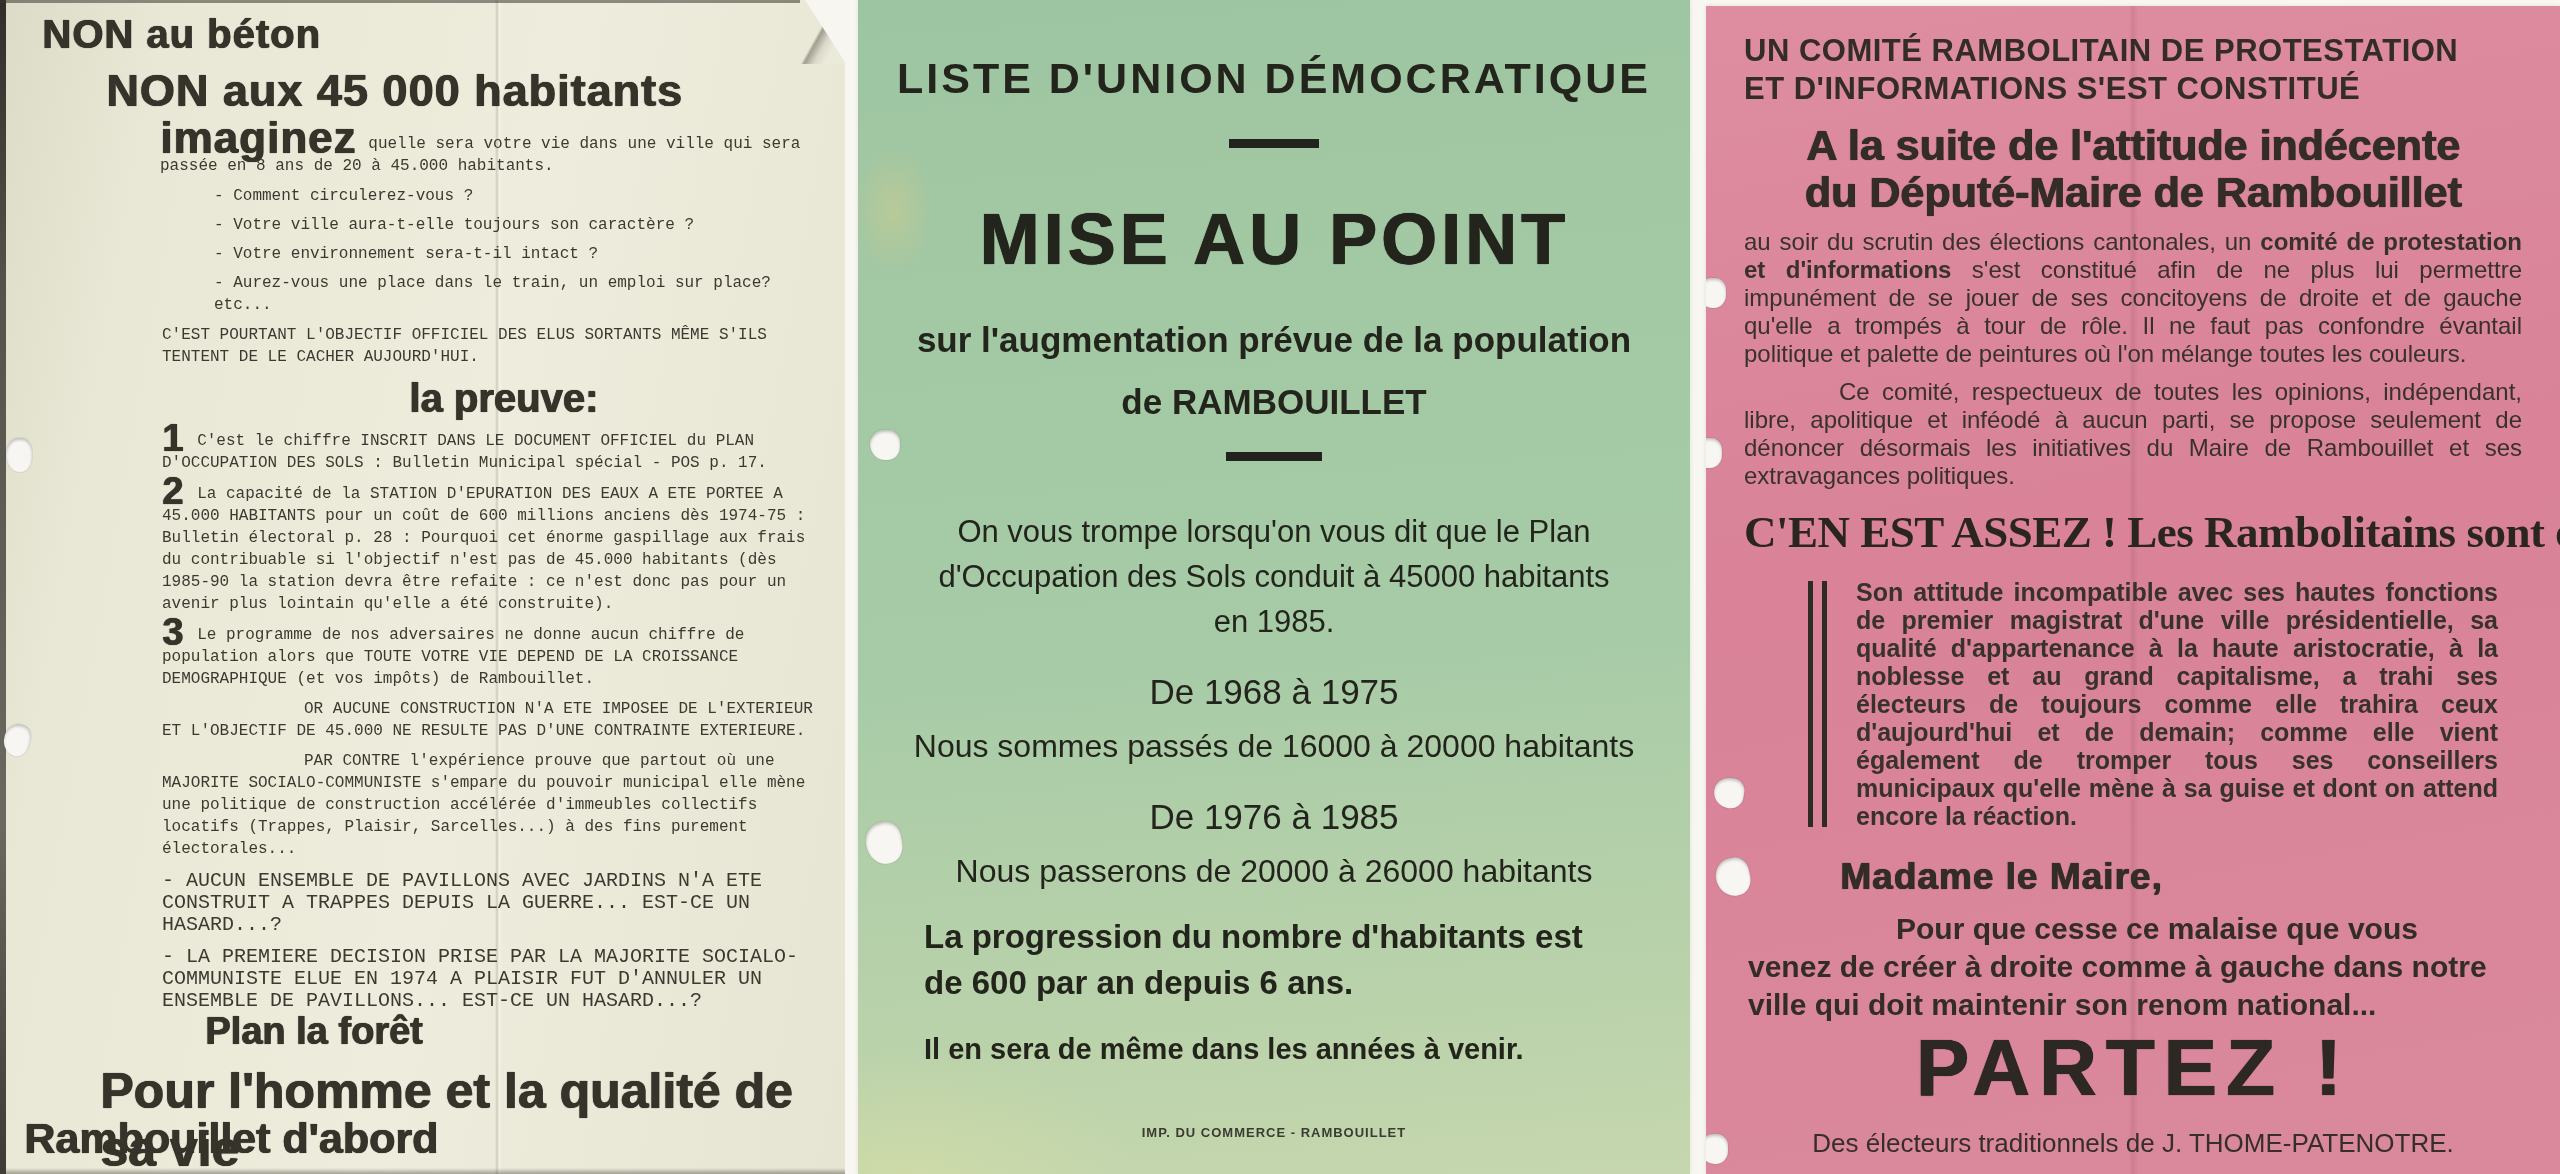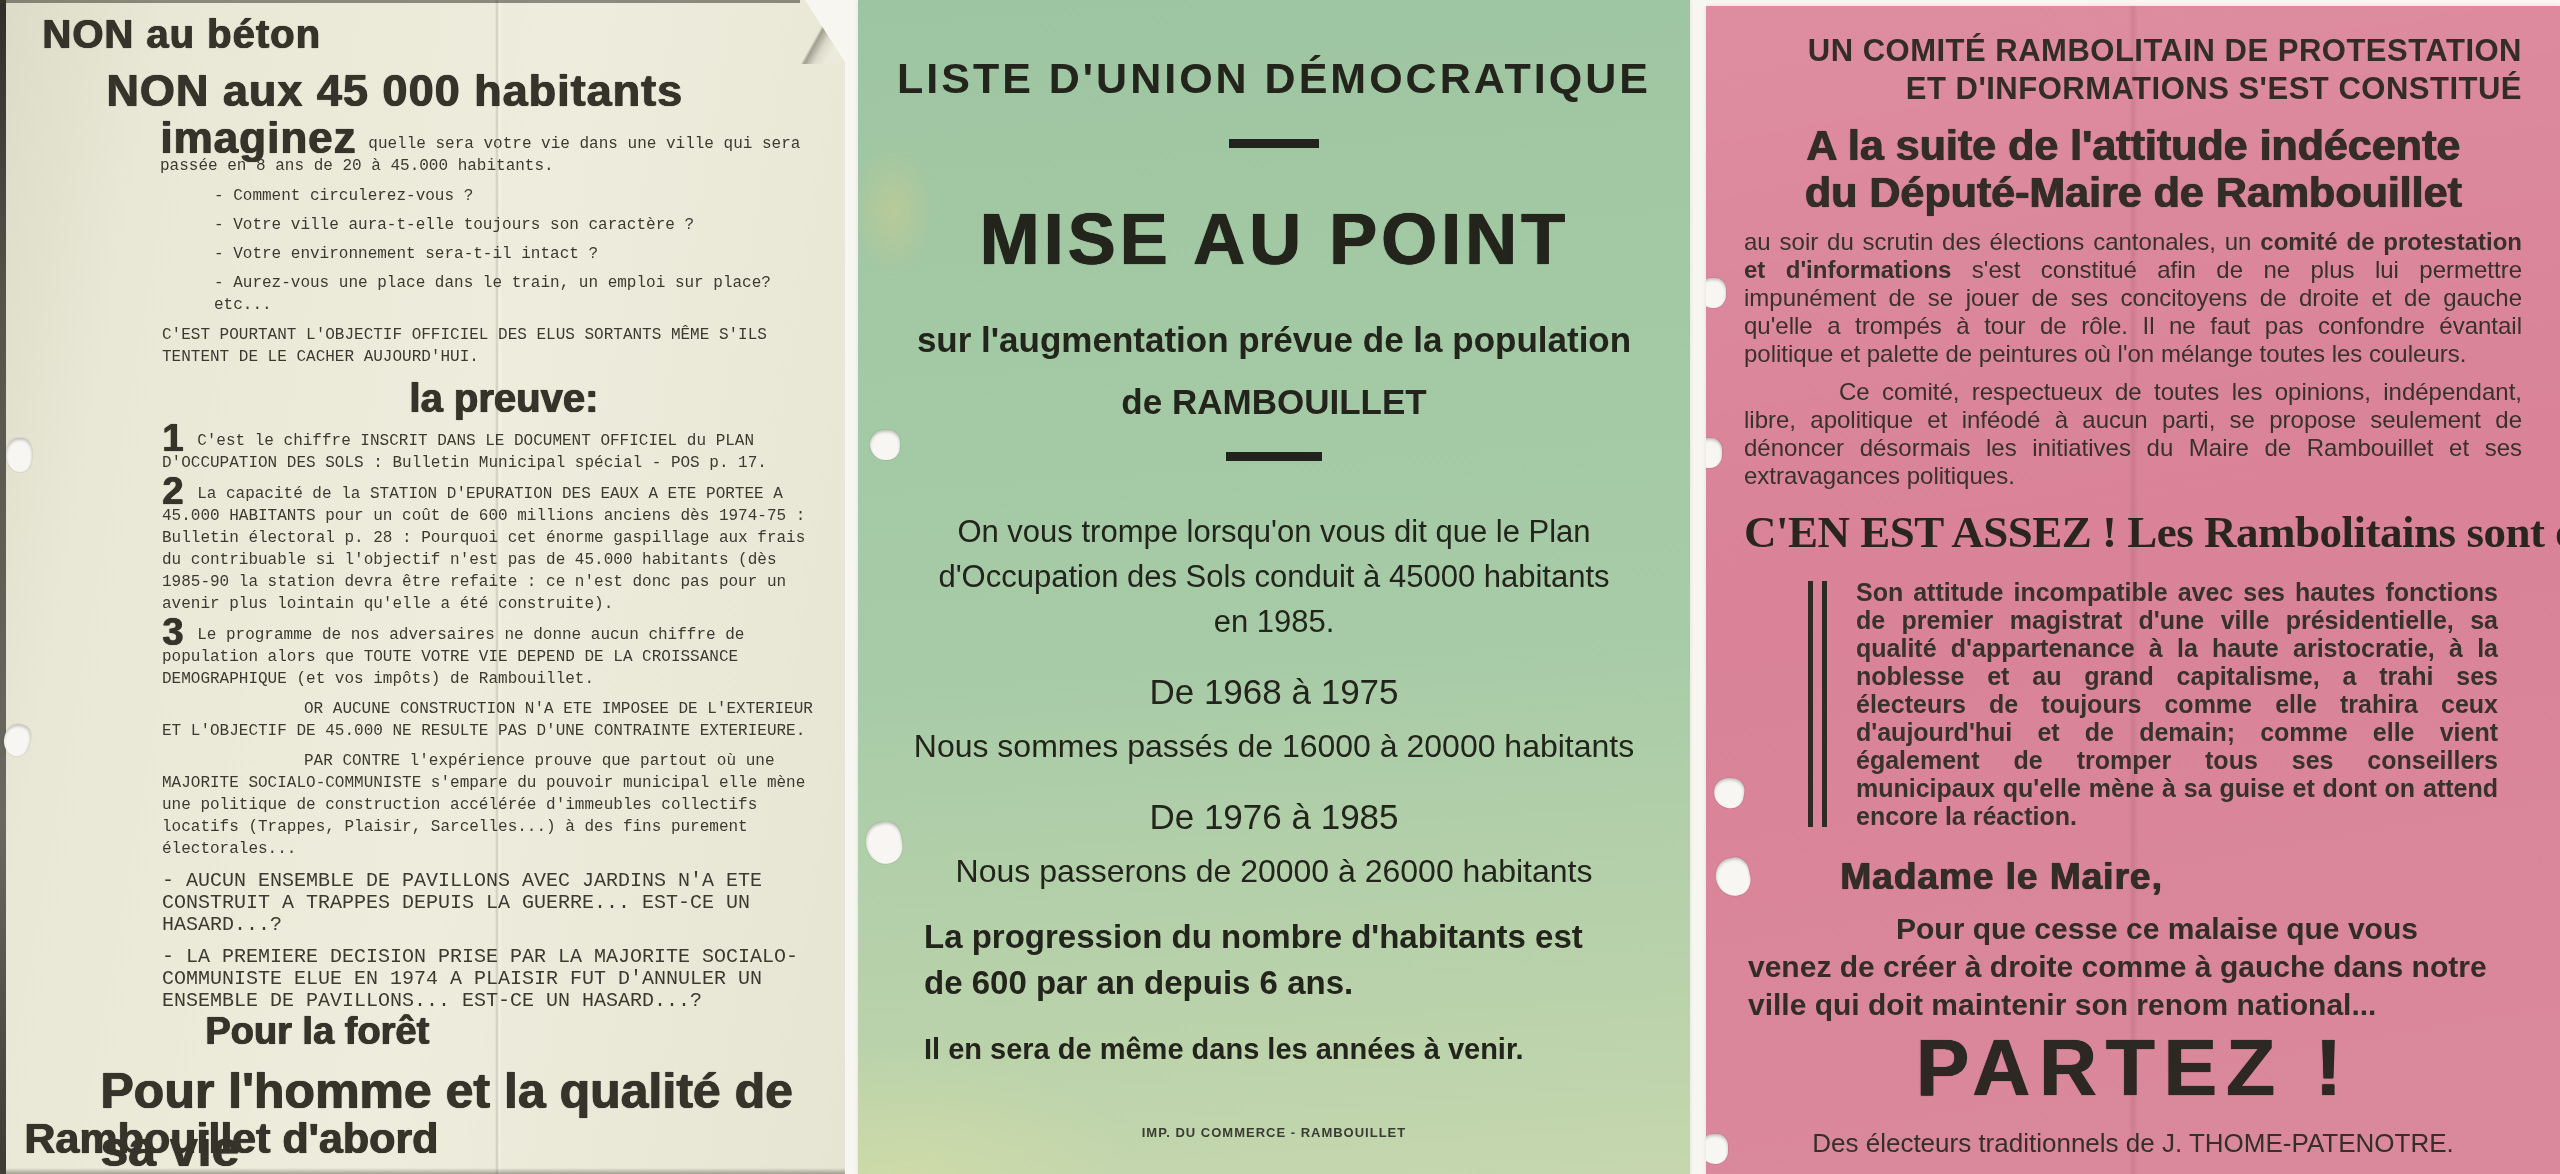--- a/index.html
+++ b/index.html
@@ -67,21 +67,21 @@
   .fm-b2{margin:20px 66px 0;font-size:29px;line-height:46px;font-weight:700;}
   .fm-imprint{position:absolute;bottom:34px;left:0;width:100%;text-align:center;
       font-size:13px;letter-spacing:1px;color:#3a3b32;font-weight:bold;}
 
   
   .fp{left:1706px;top:6px;height:1168px;width:854px;color:#39312c;
       background:
         linear-gradient(90deg, transparent 49.5%, rgba(120,60,70,.14) 50%, transparent 50.6%),
         linear-gradient(170deg,#de8da0 0%,#d98298 45%,#da899d 100%);
       box-shadow:0 0 4px rgba(0,0,0,.10);box-sizing:border-box;padding:26px 38px 0;}
-  .fp-h1{margin:0;text-align:right;font-size:31px;line-height:38px;font-weight:700;letter-spacing:.5px;color:#332c27;}
+  .fp-h1{margin:0;text-align:left;font-size:31px;line-height:38px;font-weight:700;letter-spacing:.5px;color:#332c27;}
   .fp-h2{margin:14px 0 0;text-align:center;font-size:43px;line-height:47px;font-weight:700;color:#332c27;}
   .fp-p1{margin:12px 0 0;font-size:24px;line-height:28px;text-align:justify;}
   .fp-p2{margin:10px 0 0;font-size:24px;line-height:28px;text-indent:95px;text-align:justify;}
   .fp-serif{margin:16px 0 0;font-family:"Liberation Serif",serif;font-size:45px;font-weight:700;
             letter-spacing:-.5px;color:#2b2520;white-space:nowrap;}
   .fp-quote{position:relative;margin:20px 0 0 64px;width:690px;padding-left:48px;
             font-size:25px;line-height:28px;font-weight:700;box-sizing:border-box;text-align:justify;}
   .fp-quote::before,.fp-quote::after{content:"";position:absolute;top:3px;bottom:3px;width:5px;background:#2e2a26;}
   .fp-quote::before{left:0;} .fp-quote::after{left:14px;}
   .fp-madame{margin:26px 0 0 96px;font-size:37px;font-weight:700;letter-spacing:1px;color:#332c27;}
@@ -112,21 +112,21 @@
       <p class="fl-obj mono">C'EST POURTANT L'OBJECTIF OFFICIEL DES ELUS SORTANTS MÊME S'ILS TENTENT DE LE CACHER AUJOURD'HUI.</p>
       <div class="fl-preuve fat">la preuve:</div>
       <p class="fl-pt mono"><span class="num fat">1</span><span>C'est le chiffre INSCRIT DANS LE DOCUMENT OFFICIEL du PLAN D'OCCUPATION DES SOLS : Bulletin Municipal spécial - POS p. 17.</span></p>
       <p class="fl-pt mono"><span class="num fat">2</span><span>La capacité de la STATION D'EPURATION DES EAUX A ETE PORTEE A 45.000 HABITANTS pour un coût de 600 millions anciens dès 1974-75 : Bulletin électoral p. 28  : Pourquoi cet énorme gaspillage aux frais du contribuable si l'objectif n'est pas de 45.000 habitants (dès 1985-90 la station devra être refaite : ce n'est donc pas pour un avenir plus lointain qu'elle a été construite).</span></p>
       <p class="fl-pt mono"><span class="num fat">3</span><span>Le programme de nos adversaires ne donne aucun chiffre de population alors que TOUTE VOTRE VIE DEPEND DE LA CROISSANCE DEMOGRAPHIQUE (et vos impôts) de Rambouillet.</span></p>
       <p class="fl-ind mono">OR AUCUNE CONSTRUCTION N'A ETE IMPOSEE DE L'EXTERIEUR ET L'OBJECTIF DE 45.000 NE RESULTE PAS D'UNE CONTRAINTE EXTERIEURE.</p>
       <p class="fl-ind mono">PAR CONTRE l'expérience prouve que partout où une MAJORITE SOCIALO-COMMUNISTE s'empare du pouvoir municipal elle mène une politique de construction accélérée d'immeubles collectifs locatifs (Trappes, Plaisir, Sarcelles...) à des fins purement électorales...</p>
       <p class="fl-d mono">- AUCUN ENSEMBLE DE PAVILLONS AVEC JARDINS N'A ETE CONSTRUIT A TRAPPES DEPUIS LA GUERRE... EST-CE UN HASARD...?</p>
       <p class="fl-d mono">- LA PREMIERE DECISION PRISE PAR LA MAJORITE SOCIALO-COMMUNISTE ELUE EN 1974 A PLAISIR FUT D'ANNULER UN ENSEMBLE DE PAVILLONS... EST-CE UN HASARD...?</p>
     </div>
-    <div class="fl-s1 fat">Pour la forêt</div>
+    <div class="fl-s1 fat">Plan la forêt</div>
     <div class="fl-s2 fat">Pour l'homme et la qualité de sa vie</div>
     <div class="fl-s3 fat">Rambouillet d'abord</div>
     <div class="hole" style="left:6px;top:438px;width:26px;height:34px;"></div>
     <div class="hole" style="left:4px;top:724px;width:26px;height:32px;transform:rotate(14deg);"></div>
   </div>
 
   <div class="flyer fm">
     <div class="fm-title">LISTE D'UNION DÉMOCRATIQUE</div>
     <div class="fm-bar"></div>
     <div class="fm-head fat">MISE AU POINT</div>

